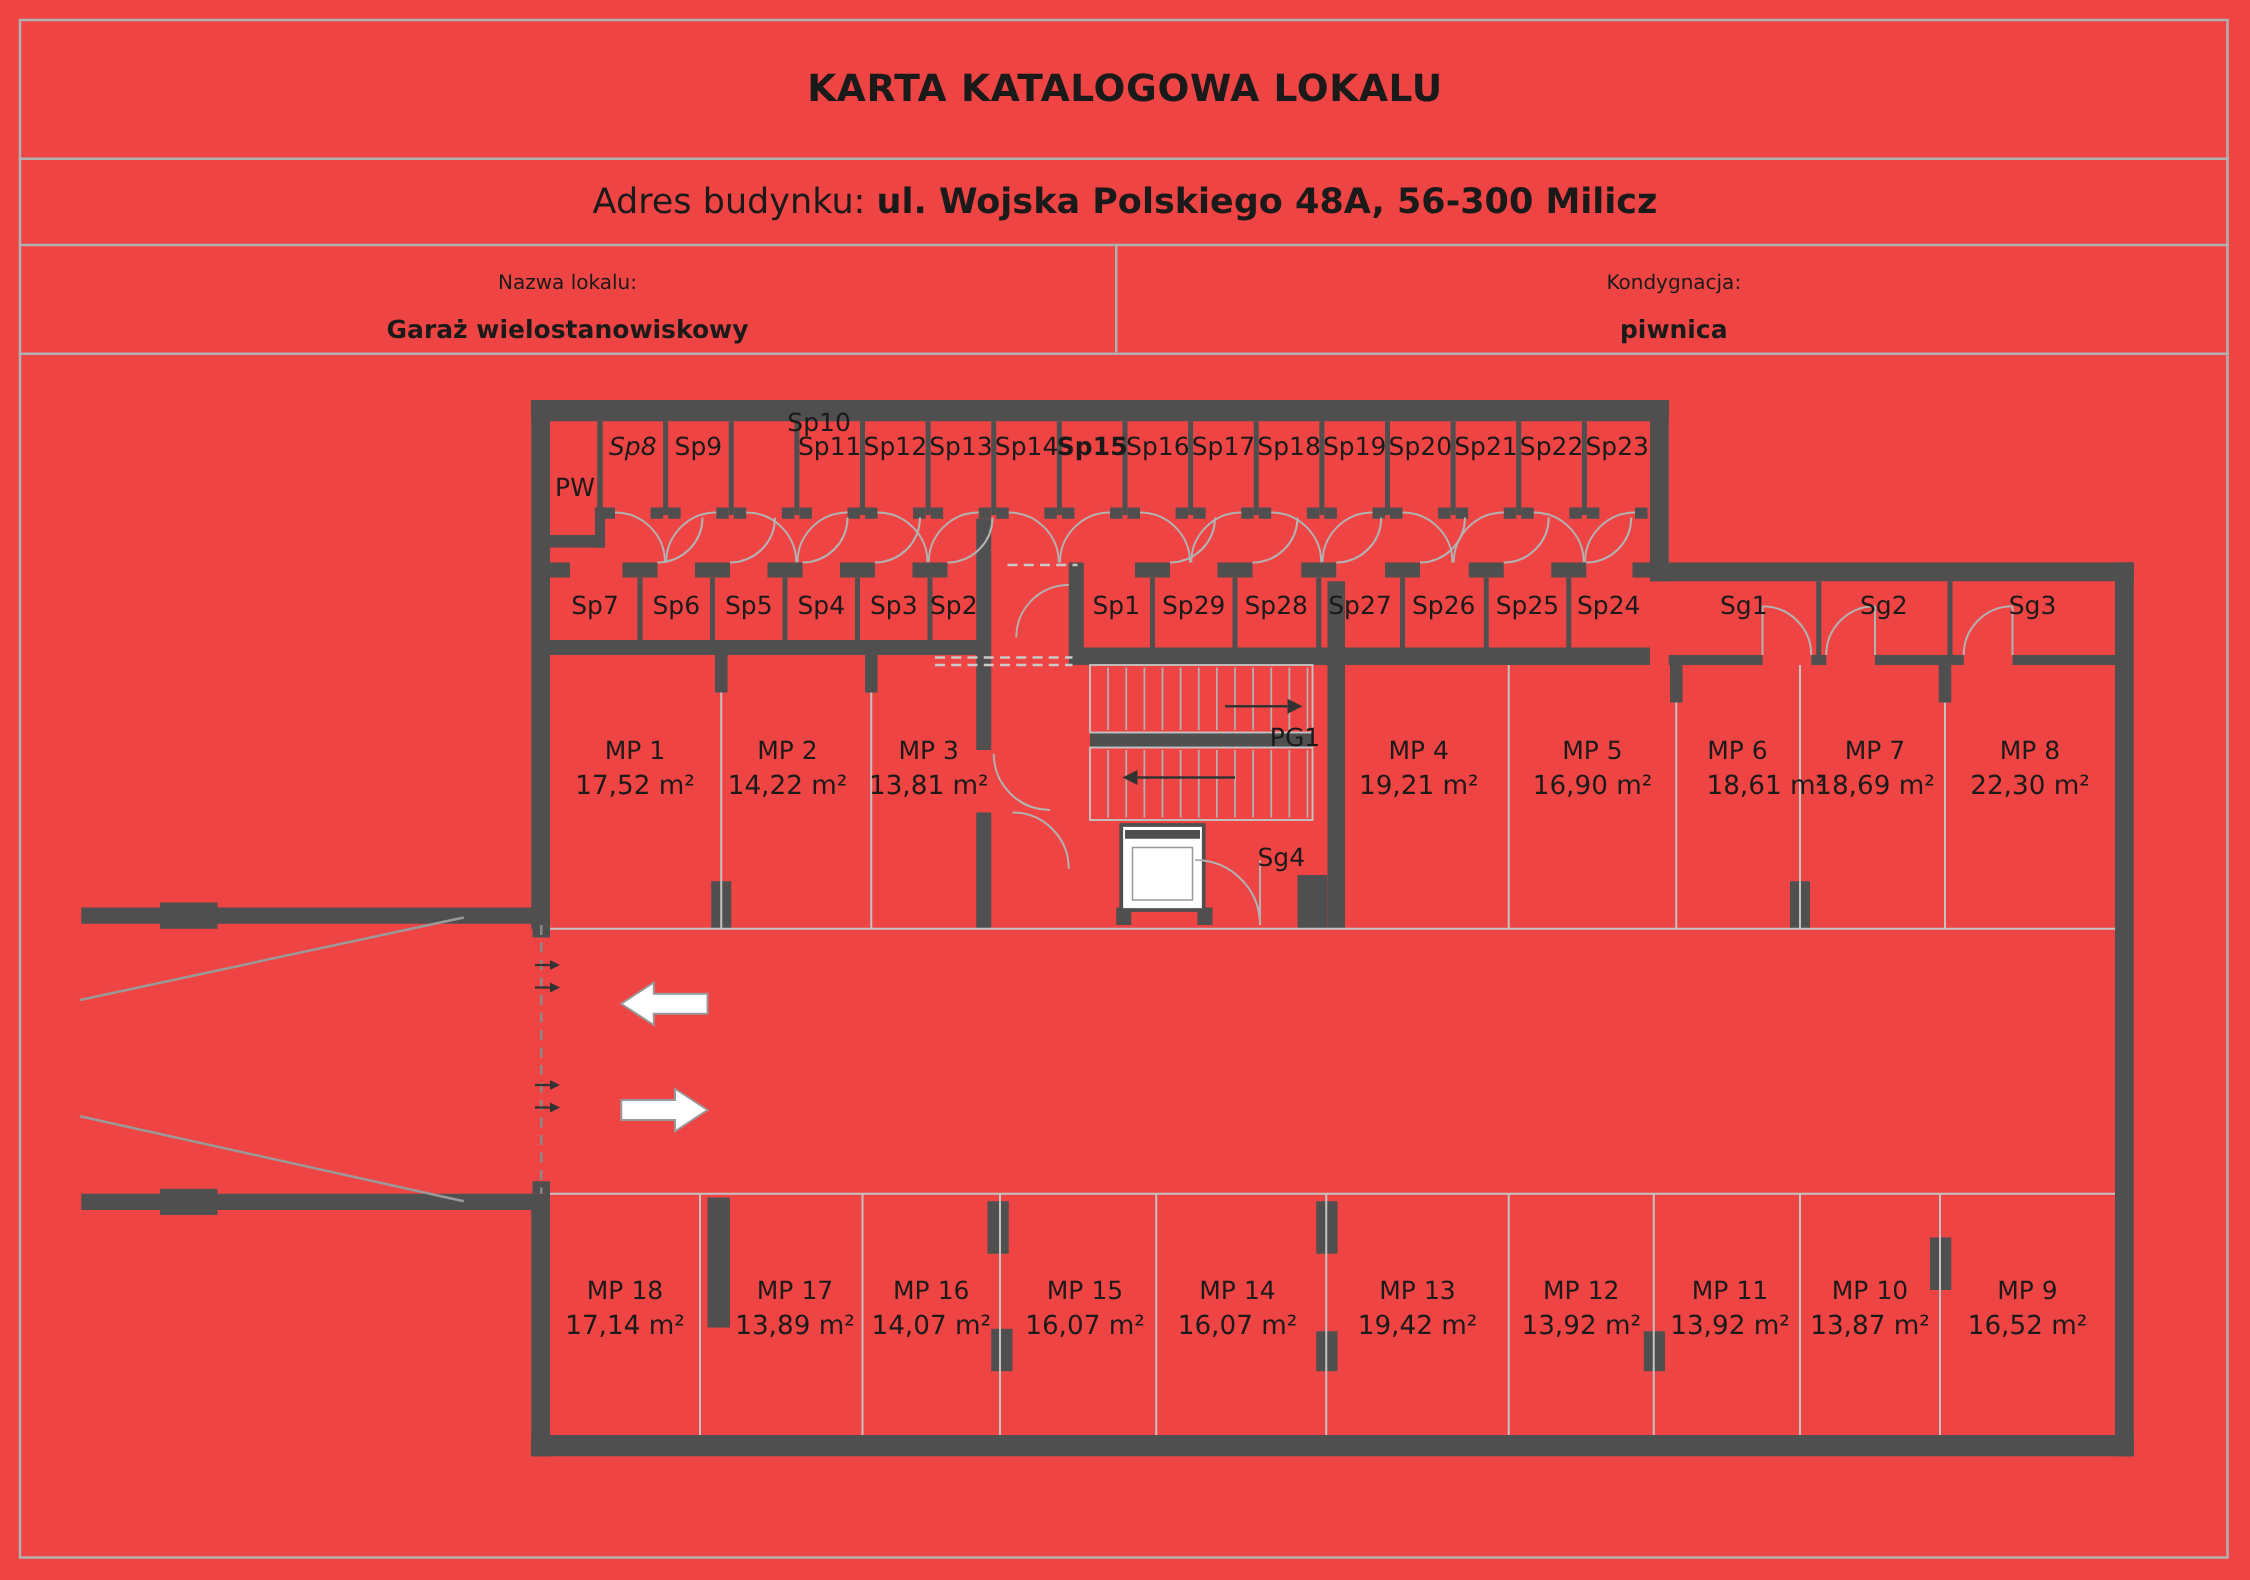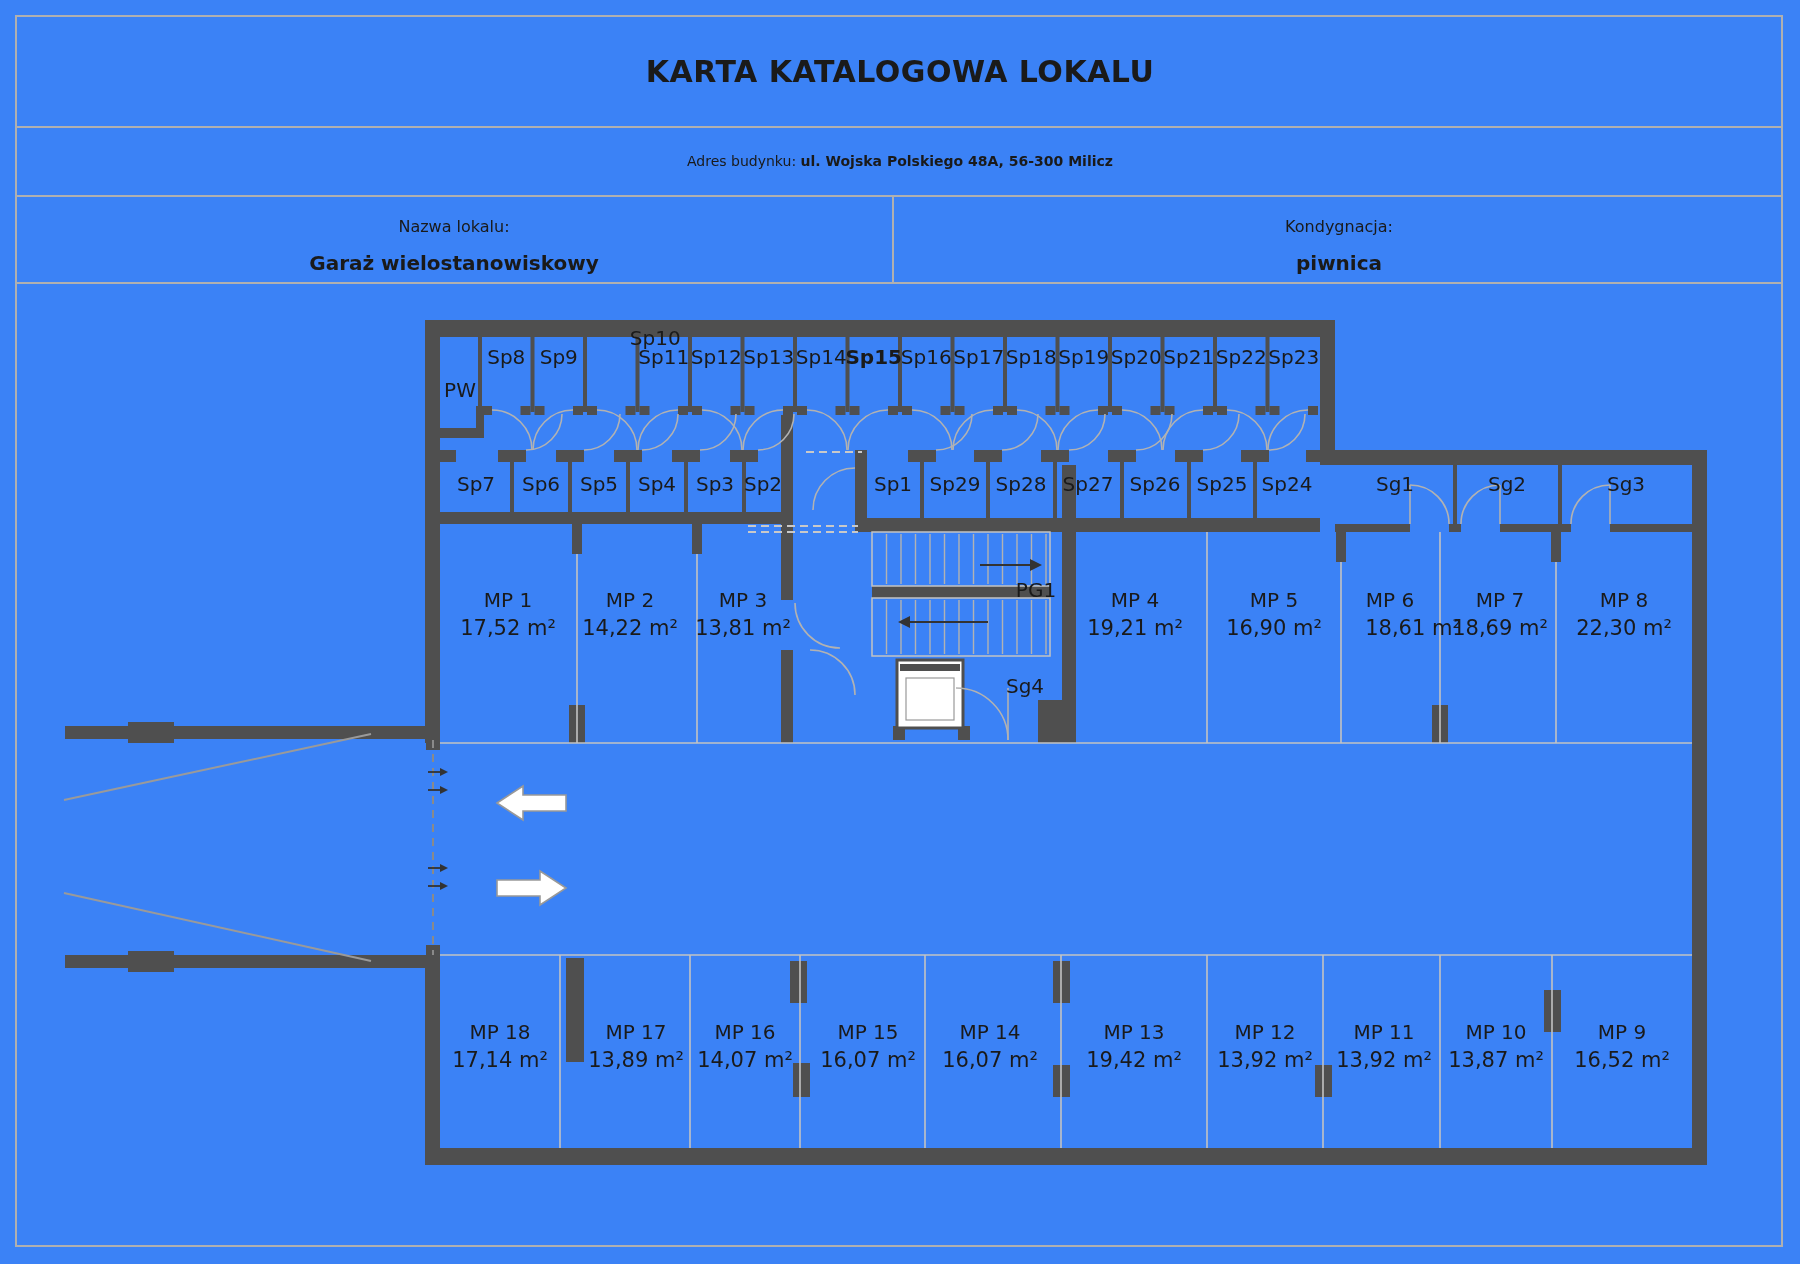--- a/index.html
+++ b/index.html
@@ -1,24 +1,24 @@
 <!DOCTYPE html>
 <html><head>
 <meta charset="utf-8">
 <style>
   html,body{margin:0;padding:0;background:#ffffff;}
-  .page{position:relative;width:1800px;height:1264px;background:#3b82f6;overflow:hidden;
+  .page{position:relative;width:1800px;height:1264px;background:#ef4444;overflow:hidden;
         font-family:"DejaVu Sans",sans-serif;color:#1a1a1a;}
   .hline{position:absolute;height:2px;background:#b0b0b0;}
   .vline{position:absolute;width:2px;background:#b0b0b0;}
   .pageborder{position:absolute;left:15px;top:15px;width:1768px;height:1232px;
         border:2px solid #b0b0b0;box-sizing:border-box;}
   .ctext{position:absolute;transform:translate(-50%,-50%);white-space:nowrap;text-align:center;}
   .title{font-size:30px;font-weight:bold;letter-spacing:.5px;}
-  .addr{font-size:14px;}
+  .addr{font-size:28px;}
   .addr b{font-weight:bold;}
   .celllabel{font-size:16px;}
   .cellvalue{font-size:20px;font-weight:bold;}
   .lbl{position:absolute;transform:translate(-50%,-50%);white-space:nowrap;color:#1a1a1a;}
   .f-sp{font-size:20px;}
   .f-mp{font-size:20px;}
   .f-area{font-size:21px;}
   .f-small{font-size:20px;}
   svg{position:absolute;left:0;top:0;}
 </style>
@@ -265,21 +265,21 @@
       <line x1="428" y1="886" x2="440" y2="886" stroke="#333333" stroke-width="1.8"></line>
       <polygon points="440,882 448,886 440,890" fill="#333333" stroke="none" stroke-width="1.6"></polygon>
       <polygon points="497,803 523,786 523,795 566,795 566,811 523,811 523,820" fill="#ffffff" stroke="#999" stroke-width="1.6"></polygon>
       <polygon points="566,888 540,871 540,880 497,880 497,896 540,896 540,905" fill="#ffffff" stroke="#999" stroke-width="1.6"></polygon>
     </svg>
 
   <div id="plan-labels">
       <div class="lbl f-small" style="left: 460px; top: 390px;">PW</div>
       <div class="lbl f-sp" style="left: 1036px; top: 590px;">PG1</div>
       <div class="lbl f-small" style="left: 1025px; top: 686px;">Sg4</div>
-      <div class="lbl f-sp" style="left: 506.25px; top: 357px;">Sp8</div>
+      <div class="lbl f-sp" style="left: 506.25px; top: 357px; font-style: italic;">Sp8</div>
       <div class="lbl f-sp" style="left: 558.75px; top: 357px;">Sp9</div>
       <div class="lbl f-sp" style="left: 611.25px; top: 338px; margin-left: 44px;">Sp10</div>
       <div class="lbl f-sp" style="left: 663.75px; top: 357px;">Sp11</div>
       <div class="lbl f-sp" style="left: 716.25px; top: 357px;">Sp12</div>
       <div class="lbl f-sp" style="left: 768.75px; top: 357px;">Sp13</div>
       <div class="lbl f-sp" style="left: 821.25px; top: 357px;">Sp14</div>
       <div class="lbl f-sp" style="left: 873.75px; top: 357px; font-weight: bold;">Sp15</div>
       <div class="lbl f-sp" style="left: 926.25px; top: 357px;">Sp16</div>
       <div class="lbl f-sp" style="left: 978.75px; top: 357px;">Sp17</div>
       <div class="lbl f-sp" style="left: 1031.25px; top: 357px;">Sp18</div>

